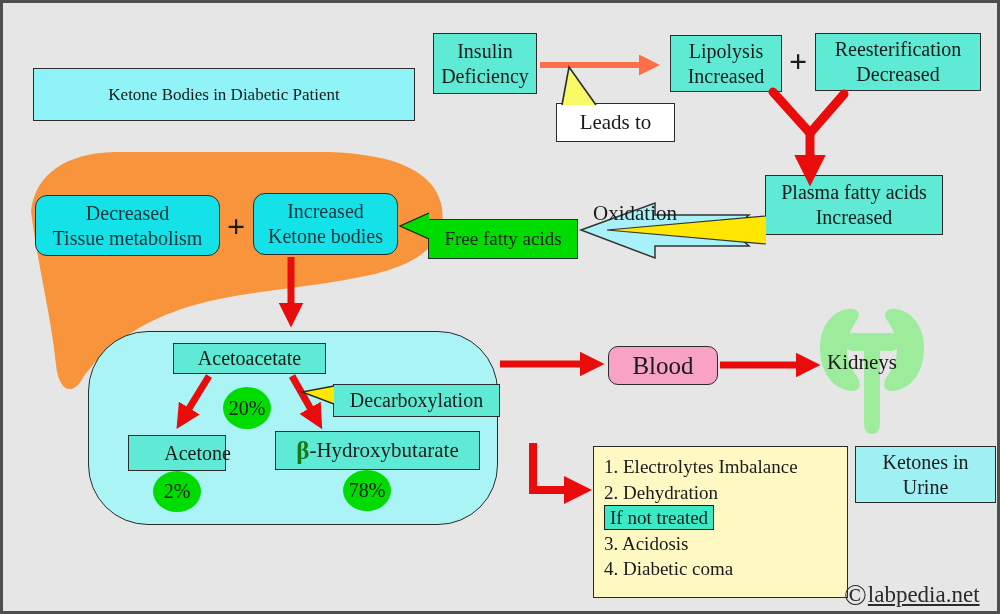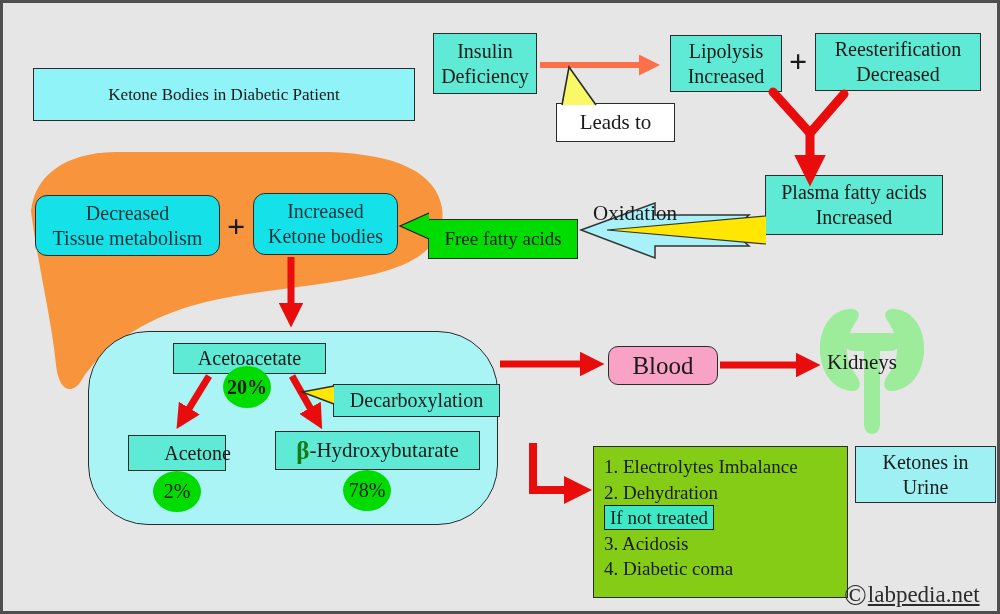--- a/index.html
+++ b/index.html
@@ -84,41 +84,41 @@
 
   <div class="abs box cbox cyan-bright round12" style="left:250px;top:190px;width:145px;height:62px;font-size:20px;">Increased
 Ketone bodies</div>
 
   <div class="abs box cbox green" style="left:425px;top:216px;width:150px;height:40px;font-size:19px;">Free fatty acids</div>
 
   <div class="abs box cbox cyan-pale" style="left:85px;top:328px;width:410px;height:194px;border-radius:60px;"></div>
 
   <div class="abs box cbox yellow" style="left:170px;top:340px;width:153px;height:31px;font-size:20px;z-index:2;">Acetoacetate</div>
 
-  <div class="abs box cbox green ellipse" style="left:220px;top:363px;width:48px;height:42px;font-size:20px;font-weight:bold;">20%</div>
+  <div class="abs box cbox green ellipse" style="left:220px;top:384px;width:48px;height:42px;font-size:20px;">20%</div>
 
   <div class="abs box cbox yellow" style="left:330px;top:381px;width:167px;height:33px;font-size:20px;z-index:2;">Decarboxylation</div>
 
   <div class="abs box cbox yellow" style="left:125px;top:432px;width:98px;height:36px;font-size:20px;padding-left:41px;">Acetone</div>
 
   <div class="abs box cbox green ellipse" style="left:150px;top:468px;width:48px;height:41px;font-size:20px;">2%</div>
 
   <div class="abs box cbox yellow" style="left:272px;top:428px;width:205px;height:39px;font-size:21px;white-space:nowrap;">
     <span style="color:#167a16;font-weight:bold;font-size:25px;">β</span>
       <span>-Hydroxybutarate</span>
   </div>
 
   <div class="abs box cbox green ellipse" style="left:340px;top:467px;width:48px;height:41px;font-size:20px;">78%</div>
 
   <div class="abs box cbox pink" style="left:605px;top:343px;width:110px;height:39px;font-size:25px;border-radius:10px;">Blood</div>
 
   <div class="abs box" style="left:824px;top:347px;width:96px;height:26px;font-size:21px;z-index:2;">Kidneys</div>
 
 
-  <div class="abs box cbox yellow list" style="left:590px;top:443px;width:255px;height:152px;background:#84cc16;">
+  <div class="abs box cbox yellow list" style="left:590px;top:443px;width:255px;height:152px;background:#fef9c3;">
     <div>1. Electrolytes Imbalance</div>
     <div>2. Dehydration</div>
     <div><span class="badge">If not treated</span></div>
     <div>3. Acidosis</div>
     <div>4. Diabetic coma</div>
   </div>
 
   <div class="abs box cbox cyan-soft" style="left:852px;top:443px;width:141px;height:57px;font-size:20px;">Ketones in
 Urine</div>
 

